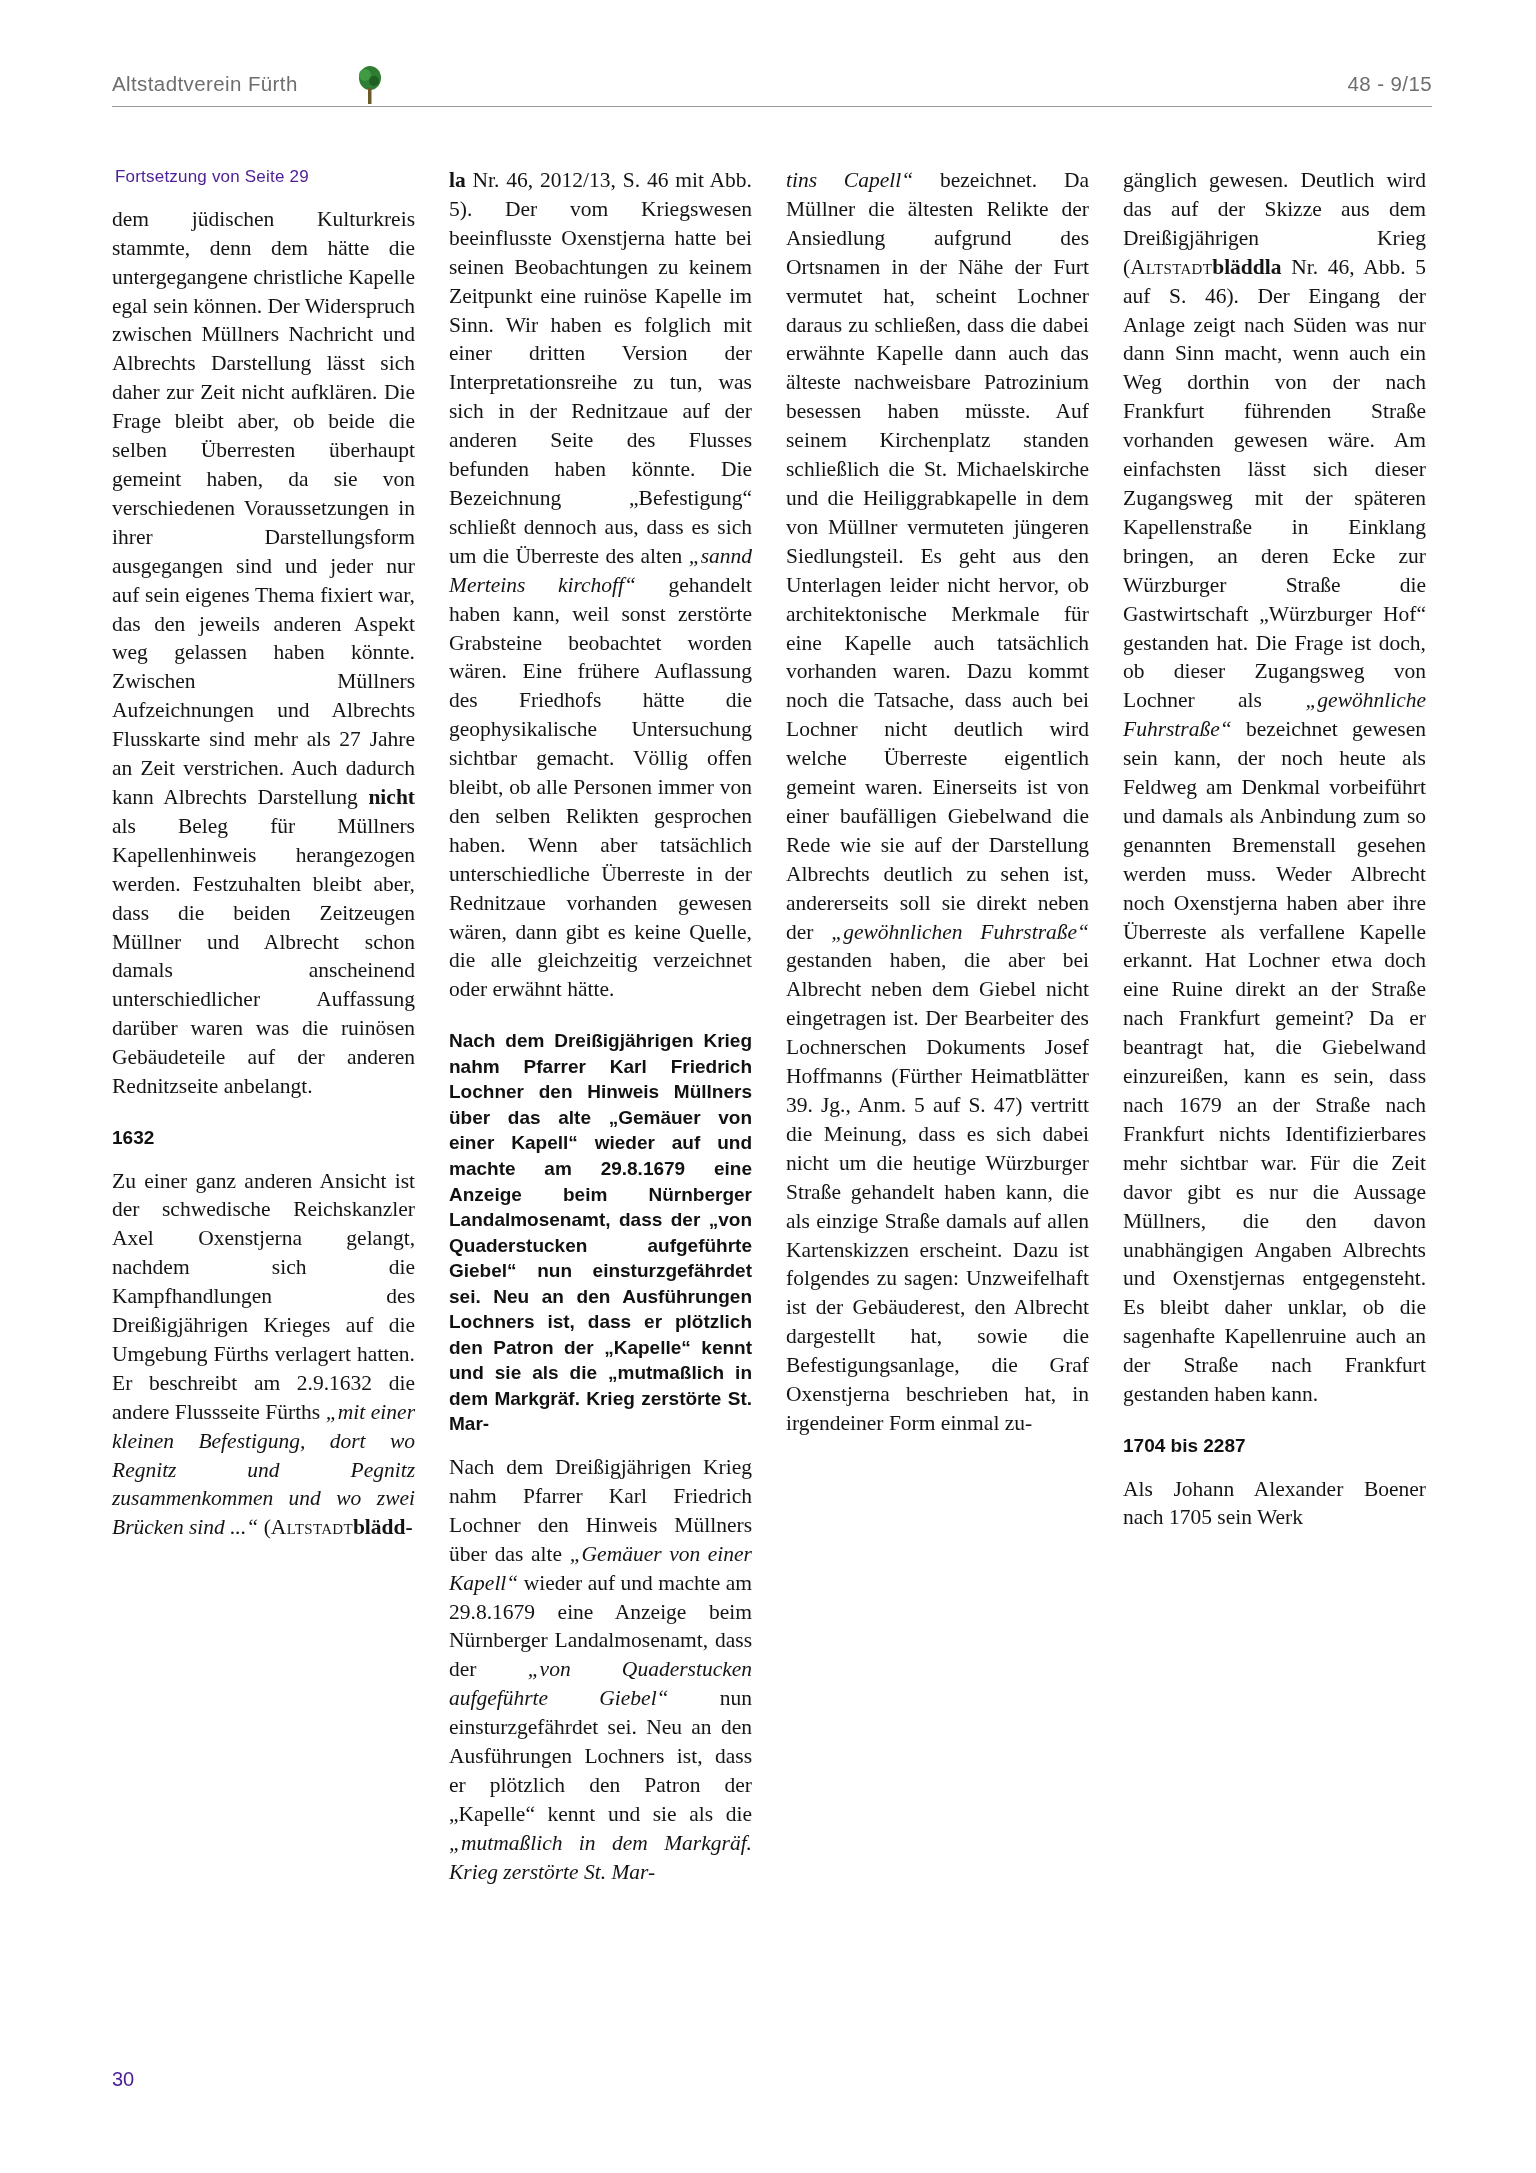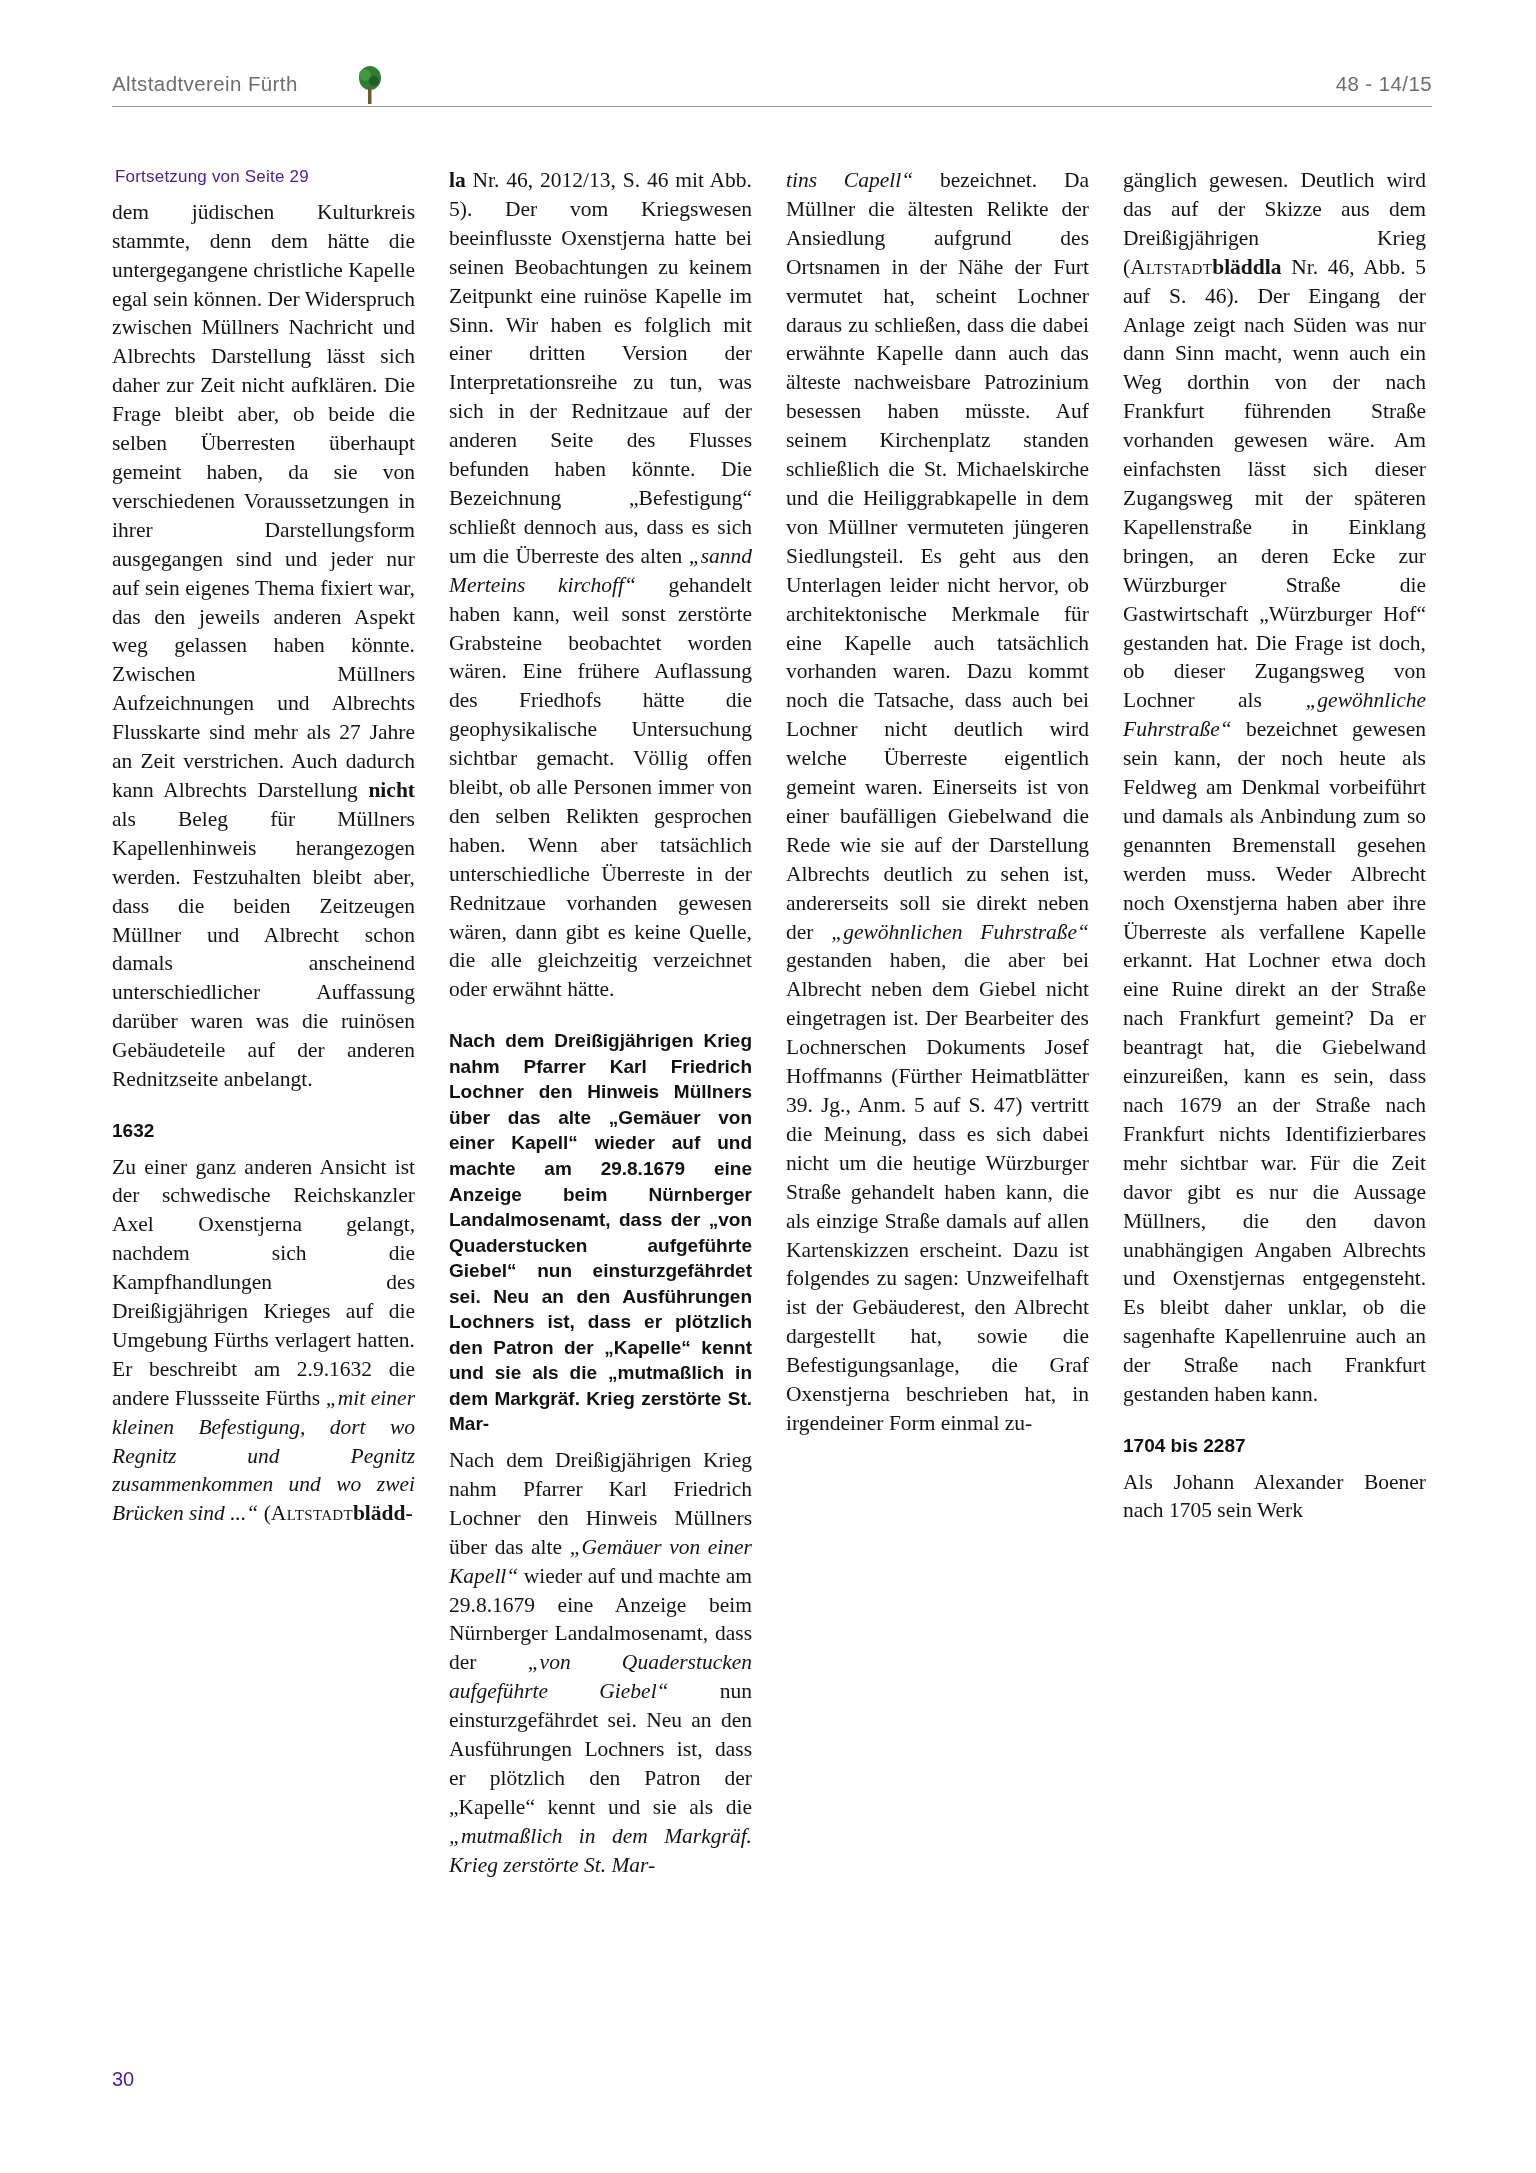--- a/index.html
+++ b/index.html
@@ -79,21 +79,21 @@
     font-size: 21.5px;
     line-height: 1.345;
     text-align: justify;
     text-justify: inter-word;
     hyphens: manual;
   }
   .col p {
     margin: 0;
   }
   .col p + p {
-    margin-top: 9px;
+    margin-top: 16px;
   }
   .contin {
     font-family: "Liberation Sans", sans-serif;
     font-size: 17px;
     color: #4c1d95;
     letter-spacing: 0.2px;
     margin-bottom: 3px !important;
     padding-left: 3px;
   }
   .yearhead {
@@ -133,21 +133,21 @@
   <div class="header">
     <div class="header-left">Altstadtverein Fürth</div>
     <div class="logo-icon">
       <svg width="30" height="42" viewBox="0 0 30 42" xmlns="http://www.w3.org/2000/svg">
         <ellipse cx="15" cy="13" rx="11" ry="12" fill="#2f7d32"></ellipse>
         <ellipse cx="10" cy="10" rx="6" ry="6" fill="#3f9a42"></ellipse>
         <ellipse cx="19" cy="16" rx="5" ry="5" fill="#1f5f24"></ellipse>
         <rect x="13" y="23" width="3.5" height="16" fill="#6b5a2a"></rect>
       </svg>
     </div>
-    <div class="header-right">48 - 14/15</div>
+    <div class="header-right">48 - 9/15</div>
     <div class="header-rule"></div>
   </div>
 
   <div class="columns">
 
     <div class="col">
       <p class="contin">Fortsetzung von Seite 29</p>
       <p>dem jüdischen Kulturkreis stammte, denn dem hätte die untergegangene christliche Kapelle egal sein können. Der Widerspruch zwischen Müllners Nachricht und Albrechts Darstellung lässt sich daher zur Zeit nicht aufklären. Die Frage bleibt aber, ob beide die selben Überresten überhaupt gemeint haben, da sie von verschiedenen Voraussetzungen in ihrer Darstellungsform ausgegangen sind und jeder nur auf sein eigenes Thema fixiert war, das den jeweils anderen Aspekt weg gelassen haben könnte. Zwischen Müllners Aufzeichnungen und Albrechts Flusskarte sind mehr als 27 Jahre an Zeit verstrichen. Auch dadurch kann Albrechts Darstellung <b>nicht</b> als Beleg für Müllners Kapellenhinweis herangezogen werden. Festzuhalten bleibt aber, dass die beiden Zeitzeugen Müllner und Albrecht schon damals anscheinend unterschiedlicher Auffassung darüber waren was die ruinösen Gebäudeteile auf der anderen Rednitzseite anbelangt.</p>
       <p class="yearhead">1632</p>
       <p>Zu einer ganz anderen Ansicht ist der schwedische Reichskanzler Axel Oxenstjerna gelangt, nachdem sich die Kampfhandlungen des Dreißigjährigen Krieges auf die Umgebung Fürths verlagert hatten. Er beschreibt am 2.9.1632 die andere Flussseite Fürths <i>„mit einer kleinen Befestigung, dort wo Regnitz und Pegnitz zusammenkommen und wo zwei Brücken sind ...“</i> (<span class="sc">Altstadt</span><b>blädd-</b></p>

